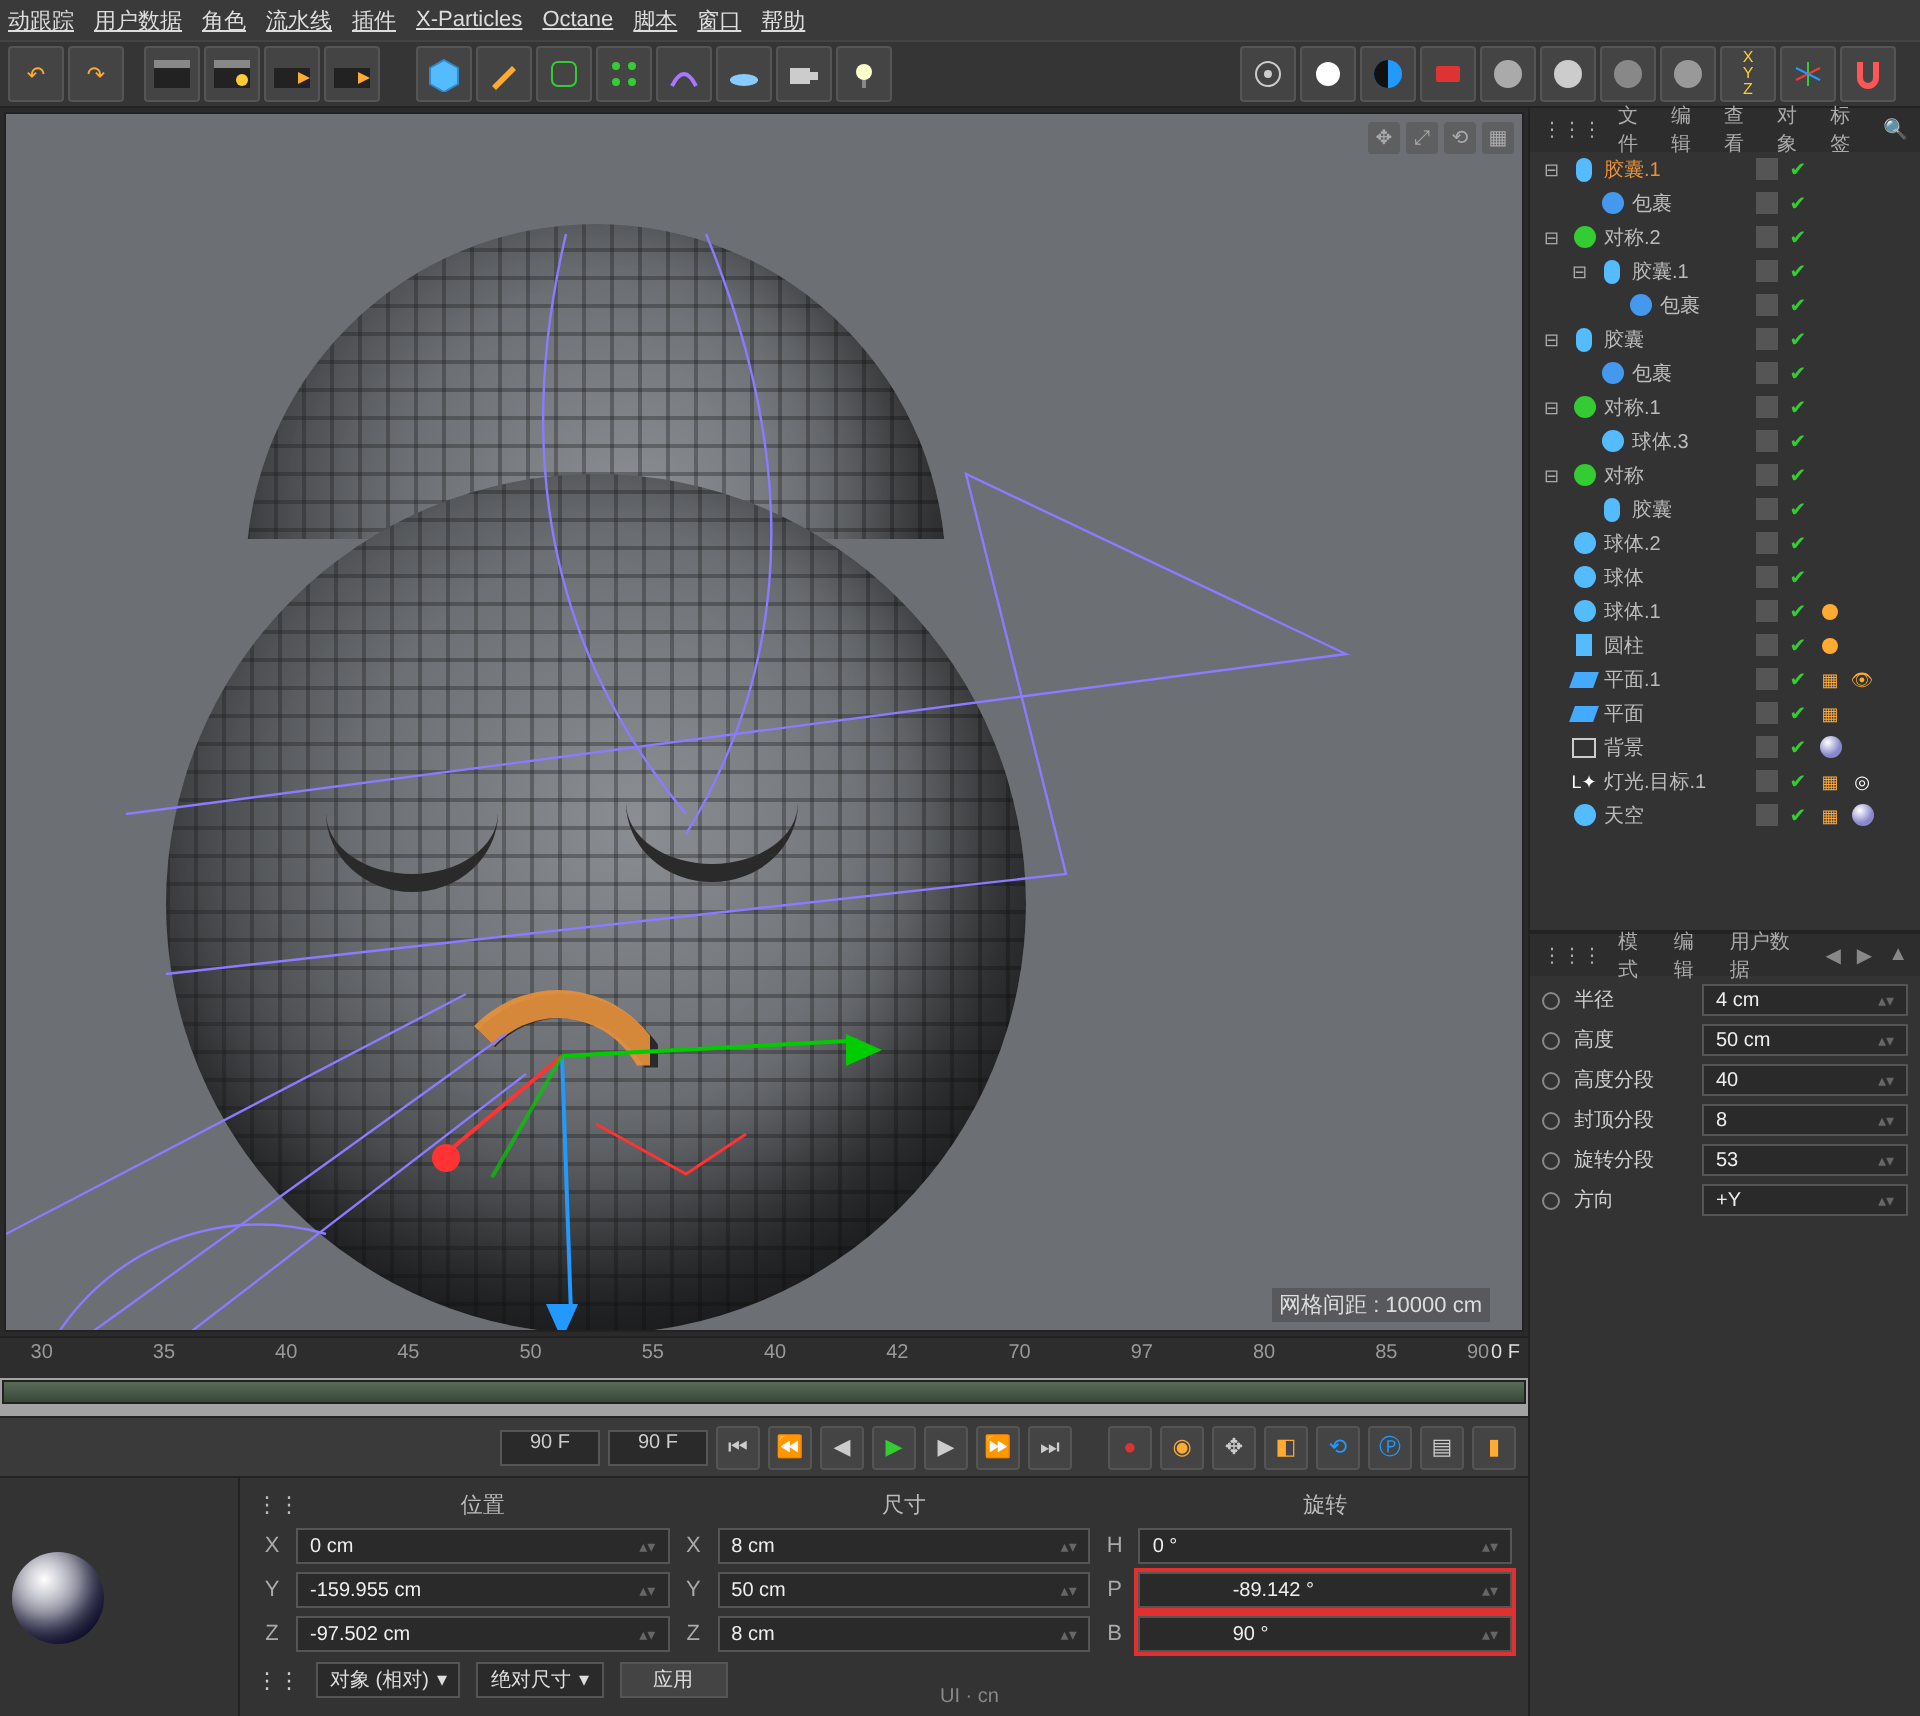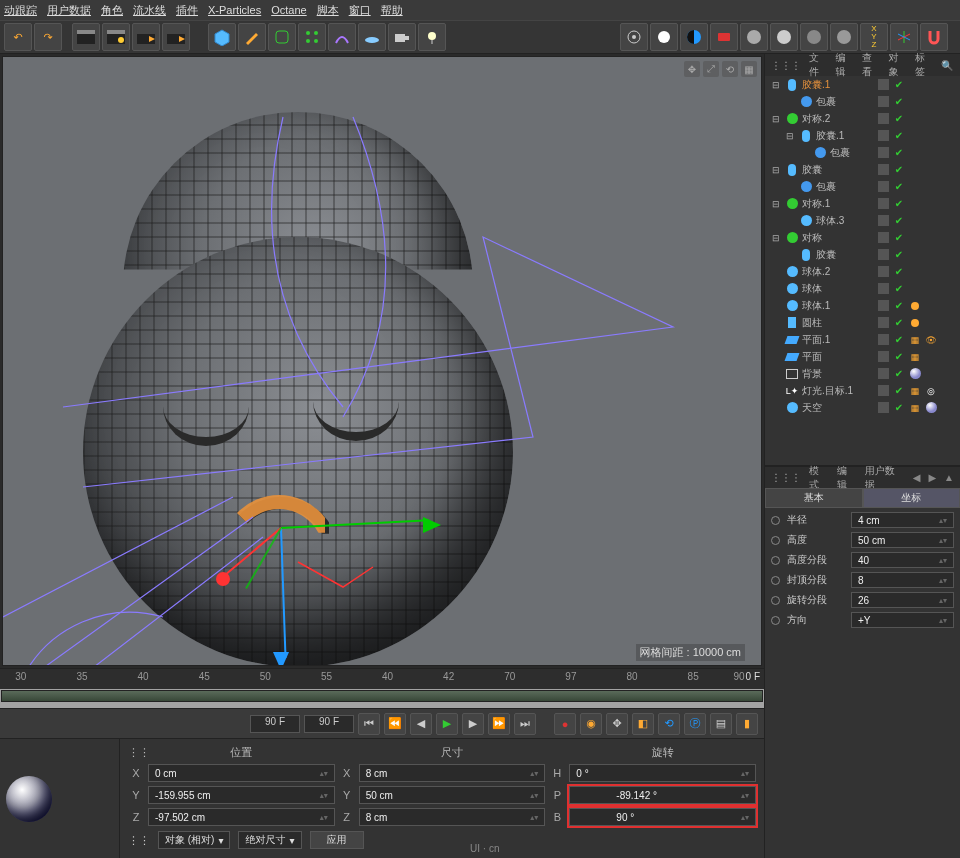--- a/index.html
+++ b/index.html
@@ -731,24 +731,20 @@
 
     <div class="attr-header">
       <span>⋮⋮⋮</span>
       <span>模式</span>
       <span>编辑</span>
       <span>用户数据</span>
       <span style="margin-left:auto;color:#888">◀</span>
       <span style="color:#888">▶</span>
       <span style="color:#888">▲</span>
     </div>
-    <div class="attr-tabs">
-      <div>基本</div>
-      <div class="active">坐标</div>
-    </div>
     <div class="attr-rows" id="attr-rows">
         <div class="arow">
           <span class="rdot"></span>
           <span>半径</span>
           <div class="ainput">
             <span>4 cm</span>
             <span class="spin">▴▾</span>
           </div>
         </div>
         <div class="arow">
@@ -772,21 +768,21 @@
           <span>封顶分段</span>
           <div class="ainput">
             <span>8</span>
             <span class="spin">▴▾</span>
           </div>
         </div>
         <div class="arow">
           <span class="rdot"></span>
           <span>旋转分段</span>
           <div class="ainput">
-            <span>26</span>
+            <span>53</span>
             <span class="spin">▴▾</span>
           </div>
         </div>
         <div class="arow">
           <span class="rdot"></span>
           <span>方向</span>
           <div class="ainput">
             <span>+Y</span>
             <span class="spin">▴▾</span>
           </div>

